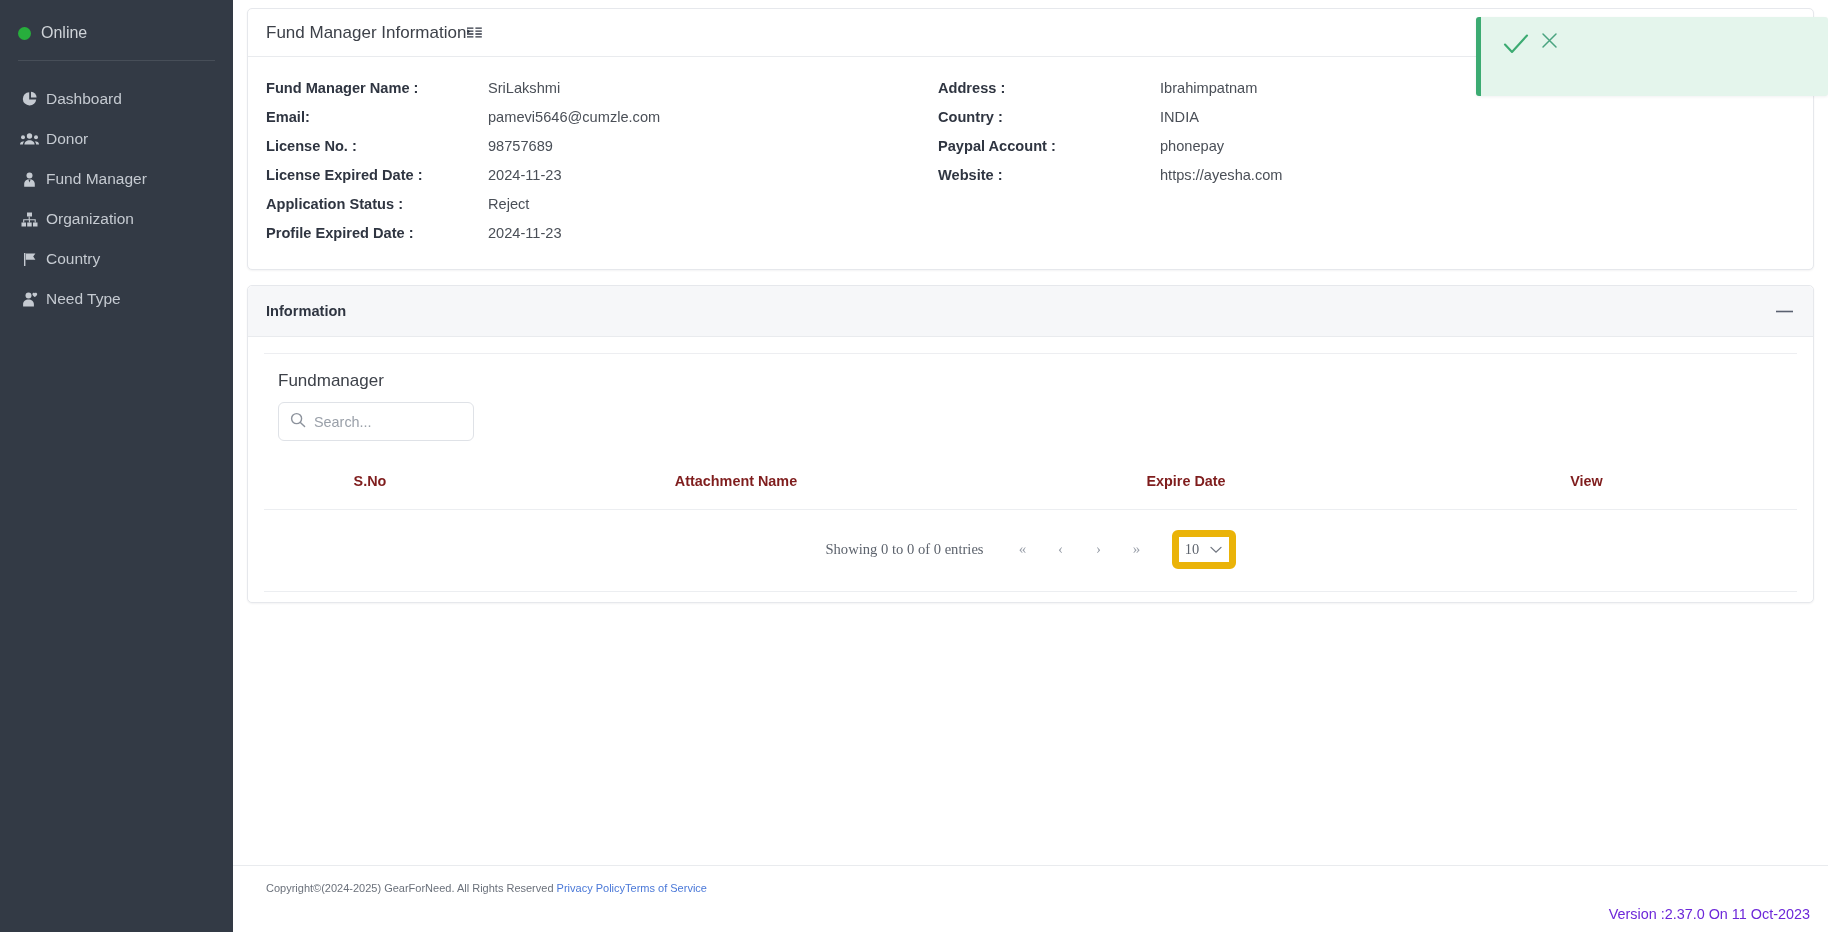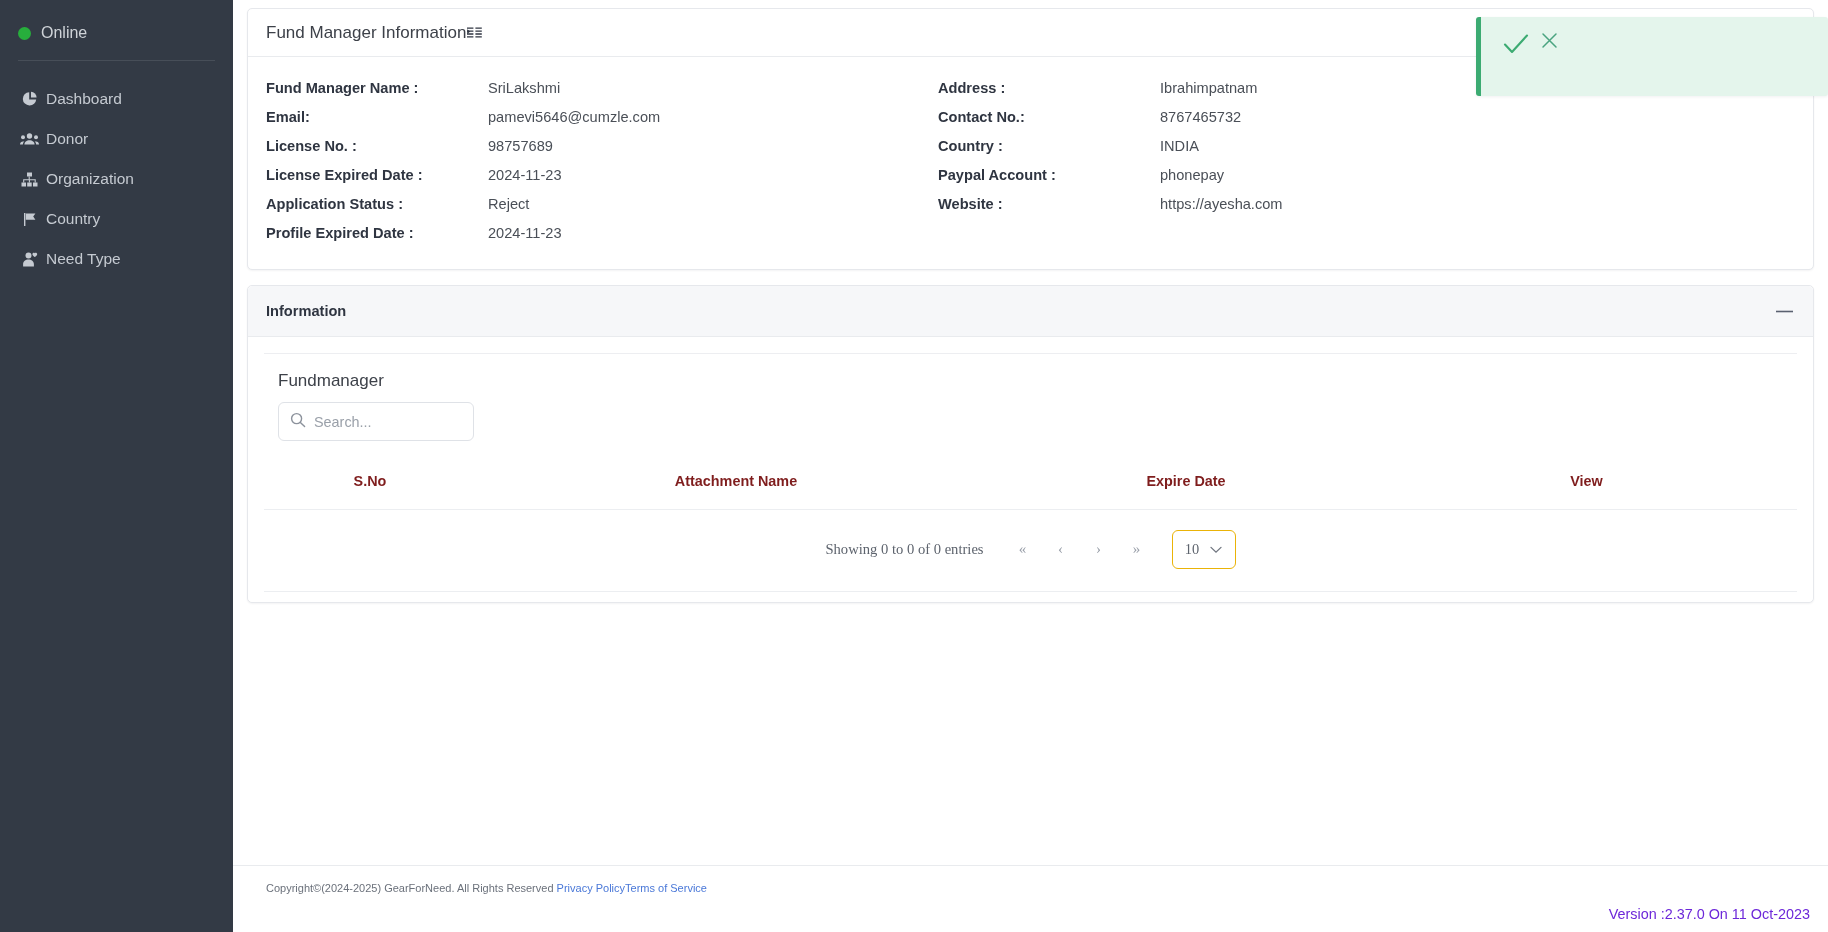--- a/index.html
+++ b/index.html
@@ -130,21 +130,21 @@
     font-family: Liberation Serif, serif;
   }
   .pager-info { font-size: 14.6px; color: #5d636d; margin-right: 20px; }
   .pg-btn {
     width: 38px; height: 30px; display: flex; align-items: center; justify-content: center;
     color: #9aa0aa; cursor: pointer; font-size: 15px;
   }
   .pg-select {
     margin-left: 16px;
     width: 64px; height: 39px;
-    border: 1px solid #eab308; border-radius: 6px;
+    border: 7px solid #eab308; border-radius: 6px;
     display: flex; align-items: center; justify-content: center; gap: 11px;
     font-size: 14.4px; color: #5d636d; cursor: pointer; background: #fff;
   }
 
   
   .footer {
     flex: 0 0 auto;
     border-top: 1px solid #e9ebee;
     padding: 16px 18px 10px 18px;
     background: #fff;
@@ -202,20 +202,30 @@
               <path d="M4.4 12.6c0-2.7 2.3-4.4 5.1-4.4s5.1 1.7 5.1 4.4z" fill="#c5cad1"></path>
               <circle cx="3" cy="5.2" r="2" fill="#c5cad1"></circle>
               <path d="M0 12.6c0-2 1.3-3.2 3-3.2.5 0 .9.1 1.3.2-.9.8-1.4 1.8-1.5 3z" fill="#c5cad1"></path>
               <circle cx="16" cy="5.2" r="2" fill="#c5cad1"></circle>
               <path d="M19 12.6c0-2-1.3-3.2-3-3.2-.5 0-.9.1-1.3.2.9.8 1.4 1.8 1.5 3z" fill="#c5cad1"></path>
             </svg>
         </span>
         <span>Donor</span>
       </div>
 
+      <div class="nav-item">
+        <span class="nav-icon">
+          <svg width="15" height="15" viewBox="0 0 15 15">
+              <circle cx="7.5" cy="3.4" r="3" fill="#c5cad1"></circle>
+              <path d="M7.5 7.2c-3 0-5.3 2-5.3 4.6v3h10.6v-3c0-2.6-2.3-4.6-5.3-4.6z" fill="#c5cad1"></path>
+              <path d="M6.4 7.4h2.2l-1.1 3z" fill="#333a45"></path>
+            </svg>
+        </span>
+        <span>Fund Manager</span>
+      </div>
 
       <div class="nav-item">
         <span class="nav-icon">
           <svg width="17" height="15" viewBox="0 0 17 15">
               <rect x="6" y="0.5" width="5" height="4" fill="#c5cad1"></rect>
               <rect x="0.5" y="10.5" width="4.5" height="4" fill="#c5cad1"></rect>
               <rect x="6.2" y="10.5" width="4.5" height="4" fill="#c5cad1"></rect>
               <rect x="12" y="10.5" width="4.5" height="4" fill="#c5cad1"></rect>
               <path d="M8.2 4.5v3.3M2.7 10.5V7.8h11.5v2.7M8.4 7.8v2.7" stroke="#c5cad1" stroke-width="1.1" fill="none"></path>
             </svg>
@@ -289,24 +299,20 @@
             <div class="info-row">
               <span class="info-label">Profile Expired Date :</span>
               <span class="info-val">2024-11-23</span>
             </div>
           </div>
 
           <div class="info-col right">
             <div class="info-row">
               <span class="info-label">Address :</span>
               <span class="info-val">Ibrahimpatnam</span>
-            </div>
-            <div class="info-row">
-              <span class="info-label">Contact No.:</span>
-              <span class="info-val">8767465732</span>
             </div>
             <div class="info-row">
               <span class="info-label">Country :</span>
               <span class="info-val">INDIA</span>
             </div>
             <div class="info-row">
               <span class="info-label">Paypal Account :</span>
               <span class="info-val">phonepay</span>
             </div>
             <div class="info-row">

